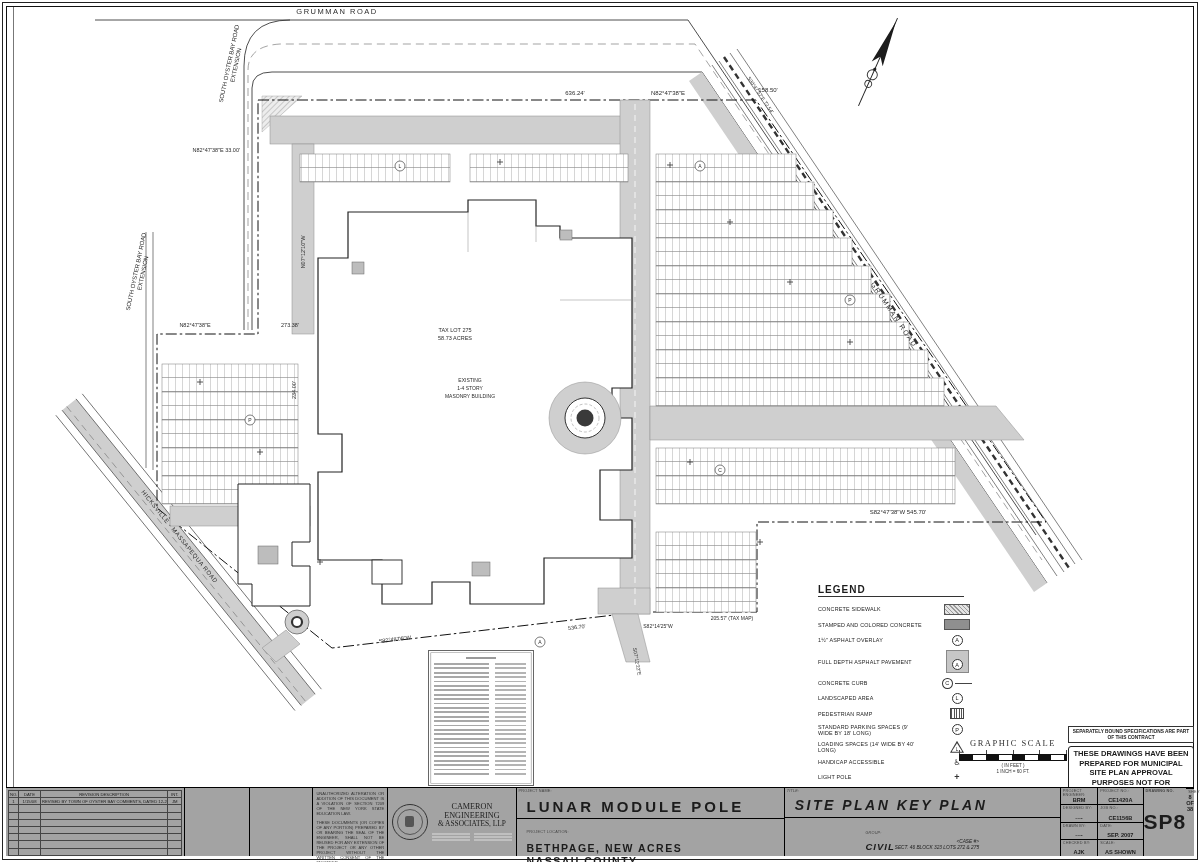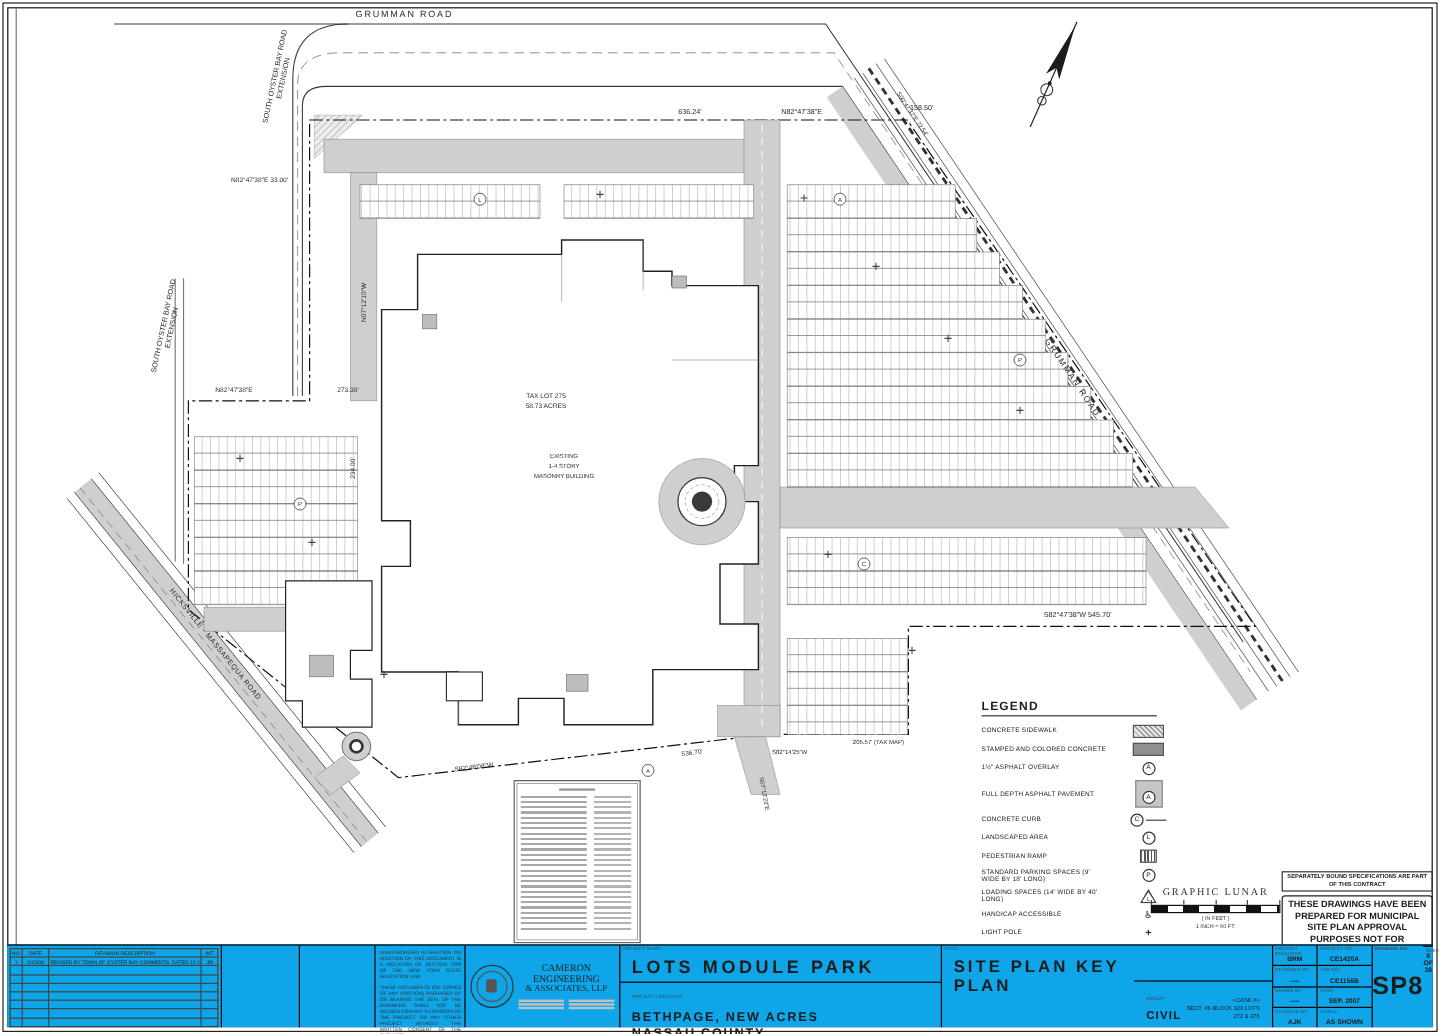--- a/index.html
+++ b/index.html
@@ -41,21 +41,21 @@
   .n-box1{border:1px solid #333;font-size:4.8px;font-weight:bold;text-align:center;padding:1.5px 2px;line-height:1.3;}
   .n-box2{border:1.8px solid #222;border-radius:3px;margin-top:3px;font-size:7.6px;font-weight:bold;text-align:center;padding:2px 1px;line-height:1.25;}
   
   .keybox{position:absolute;left:428px;top:650px;width:106px;height:136px;border:1px solid #666;
      box-shadow:inset 0 0 0 1.5px #fff,inset 0 0 0 2.1px #888;padding:6px 5px 4px;box-sizing:border-box;}
   .keybox .khead{width:30px;height:2.4px;background:#9a9a9a;margin:0 auto 4px;}
   .kcols{display:flex;gap:6px;height:112px;}
   .kc1{width:58%;background:repeating-linear-gradient(to bottom,#a8a8a8 0 1.8px,transparent 1.8px 4.4px);}
   .kc2{width:34%;background:repeating-linear-gradient(to bottom,#b4b4b4 0 1.8px,transparent 1.8px 4.4px);}
   
-  .tb{position:absolute;left:6px;right:6px;top:787px;height:68px;border-top:1.6px solid #000;display:flex;background:#0ea5e9;}
+  .tb{position:absolute;left:6px;right:6px;top:787px;height:68px;border-top:1.6px solid #000;display:flex;background:#a3a3a3;}
   .tb > div{border-right:1px solid #000;box-sizing:border-box;position:relative;}
   .tb .cell-label{font-size:3.8px;color:#444;position:absolute;top:1px;left:2px;letter-spacing:0.2px;}
   .revtbl{width:182px;padding:2px;}
   .revtbl table{border-collapse:collapse;width:100%;table-layout:fixed;}
   .revtbl th,.revtbl td{border:0.6px solid #444;font-size:4.2px;font-weight:normal;height:6.2px;padding:0 1px;overflow:hidden;white-space:nowrap;text-align:center;}
   .revtbl td.desc{text-align:left;}
   .sig{width:66px;} .sig2{width:64px;}
   .stampnotes{width:76px;padding:3px 3px;}
   .stampnotes p{font-size:4.1px;line-height:1.25;margin:0 0 3px;color:#333;text-align:justify;}
   .firm{width:130px;display:flex;align-items:center;padding:4px;gap:4px;}
@@ -65,23 +65,23 @@
   .firm-right{flex:1;}
   .firm-name{font-family:"Liberation Serif","DejaVu Serif",serif;font-size:8.2px;text-align:center;line-height:1.15;color:#222;}
   .firm-name .fn2{font-size:7.4px;}
   .addr{display:flex;gap:4px;margin-top:3px;}
   .addr div{flex:1;}
   .tb-bar{height:1.6px;background:#c0c0c0;margin:1.4px 0;}
   .proj{width:272px;padding:8px 10px 3px;}
   .proj-name{font-size:15px;font-weight:bold;letter-spacing:3px;margin-top:2px;white-space:nowrap;}
   .proj-div{border-top:0.8px solid #000;margin:3px -10px 0;}
   .loc{font-size:10.5px;font-weight:bold;letter-spacing:1.5px;line-height:1.25;margin-top:5px;}
-  .ttl{width:280px;padding:8px 10px 2px;display:flex;flex-direction:row;}
+  .ttl{width:280px;padding:8px 10px 2px;display:flex;flex-direction:column;font-style:italic;}
   .ttl-main{font-size:14px;font-weight:bold;letter-spacing:2.5px;margin-top:1px;}
-  .ttl-bottom{margin-top:auto;border-top:0.8px solid #000;margin-left:-10px;margin-right:-10px;padding:2px 10px 2px;display:flex;justify-content:space-between;align-items:flex-end;position:relative;}
+  .ttl-bottom{margin-top:auto;border-top:0.8px solid #000;margin-left:-10px;margin-right:-10px;padding:2px 10px 2px;display:flex;justify-content:center;align-items:flex-end;position:relative;}
   .grp{font-size:9.5px;font-weight:bold;letter-spacing:1px;margin-top:3px;}
   .sect{font-size:4.8px;text-align:right;line-height:1.4;}
   .fields{width:38px;display:flex;flex-direction:column;}
   .fields2{width:46px;display:flex;flex-direction:column;}
   .fcell{flex:1;border-bottom:0.6px solid #000;position:relative;display:flex;align-items:flex-end;justify-content:center;padding-bottom:1px;}
   .fcell:last-child{border-bottom:none;}
   .fval{font-size:5.6px;font-weight:bold;}
   .dwg{flex:1;display:flex;}
   .dwg-no{flex:1;display:flex;align-items:center;justify-content:center;font-size:21px;font-weight:bold;letter-spacing:1px;}
   .dwg-sheet{border-top:0.6px solid #000;text-align:center;padding:1px 0 2px;position:relative;}
@@ -359,21 +359,21 @@
           <span class="sym hc">♿</span>
         </div>
       <div class="li">
           <span class="ll">LIGHT POLE</span>
           <span class="sym lp">+</span>
         </div>
     </div>
   </div>
 
   <div class="gscale">
-    <div class="gs-title">GRAPHIC LUNAR</div>
+    <div class="gs-title">GRAPHIC SCALE</div>
     <div class="gs-ticks">
         <i></i>
         <i></i>
         <i></i>
         <i></i>
         <i></i>
       </div>
     <div class="gs-bar"></div>
     <div class="gs-sub">( IN FEET )</div>
     <div class="gs-sub">1 INCH = 60 FT.</div>
@@ -486,21 +486,21 @@
               <div class="tb-bar"></div>
               <div class="tb-bar"></div>
               <div class="tb-bar"></div>
             </div>
         </div>
       </div>
     </div>
 
     <div class="proj">
       <span class="cell-label">PROJECT NAME:</span>
-      <div class="proj-name">LOTS MODULE PARK</div>
+      <div class="proj-name">LUNAR MODULE POLE</div>
       <div class="proj-div"></div>
       <div style="position:relative;">
         <span class="cell-label" style="position:static;">PROJECT LOCATION:</span>
         <div class="loc">
           <div>BETHPAGE, NEW ACRES</div>
           <div>NASSAU COUNTY</div>
         </div>
       </div>
     </div>
 

